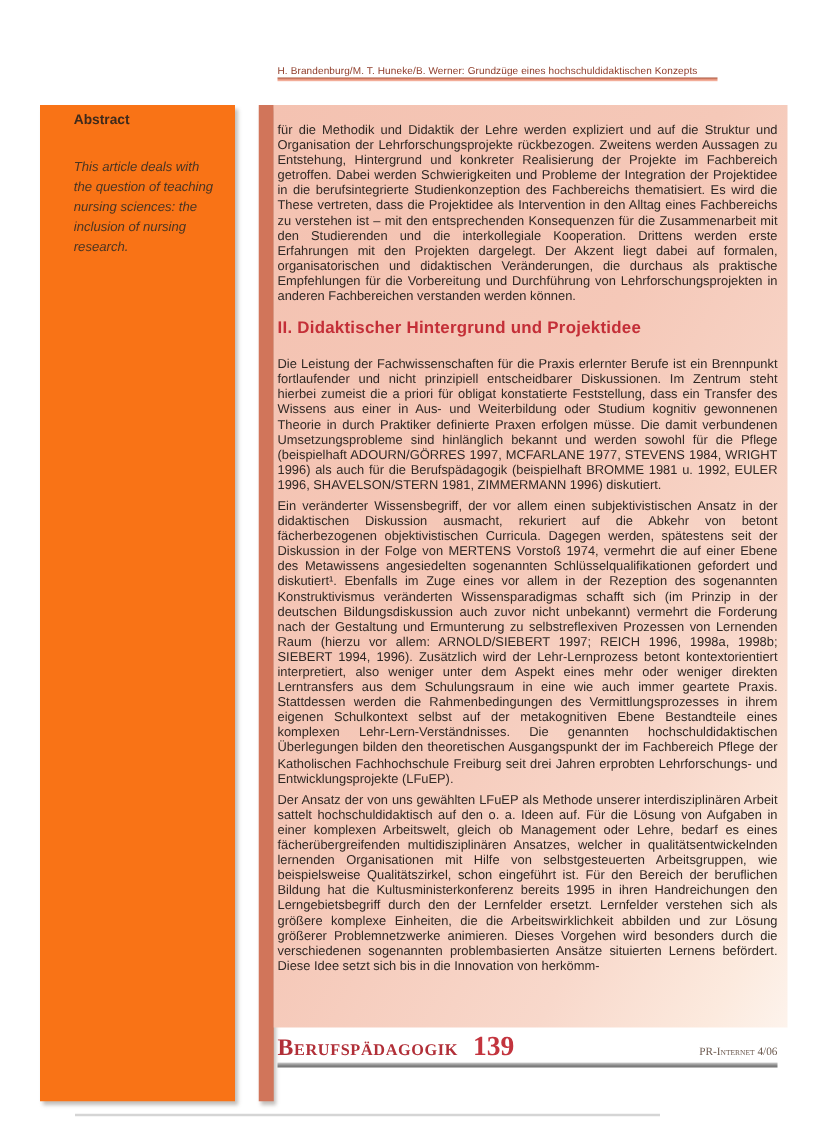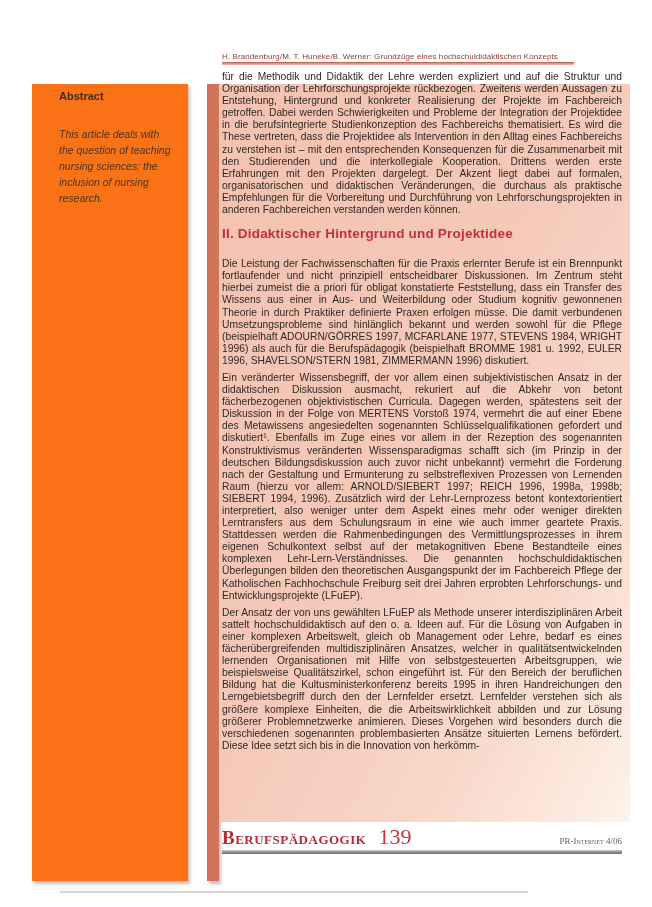--- a/index.html
+++ b/index.html
@@ -70,21 +70,21 @@
     left: 219px;
     top: 84px;
     width: 411px;
     height: 738px;
     background: linear-gradient(118deg, #f4c2b1 0%, #f5c8b8 45%, #f8d8cb 75%, #fceade 92%, #fdf3ec 100%);
   }
   
   .main {
     position: absolute;
     left: 222px;
-    top: 71px;
+    top: 99px;
     width: 400px;
     color: #2f2824;
     font-size: 10.3px;
     line-height: 12.1px;
     text-align: justify;
   }
   .body-par { margin: 0; }
   .body-par + .body-par { margin-top: 5px; }
   .section-heading {
     margin: 10px 0 12px 0;
@@ -108,21 +108,21 @@
     font-family: "Liberation Serif", serif;
     font-variant: small-caps;
     font-weight: bold;
     font-size: 19px;
     letter-spacing: 0.5px;
     color: #b12f38;
   }
   .page-number {
     margin-left: 12px;
     font-family: "Liberation Serif", serif;
-    font-weight: normal;
+    font-weight: bold;
     font-size: 22px;
     color: #c3343e;
   }
   .issue-label {
     margin-left: auto;
     font-family: "Liberation Serif", serif;
     font-variant: small-caps;
     font-size: 9px;
     color: #6e5c52;
   }

